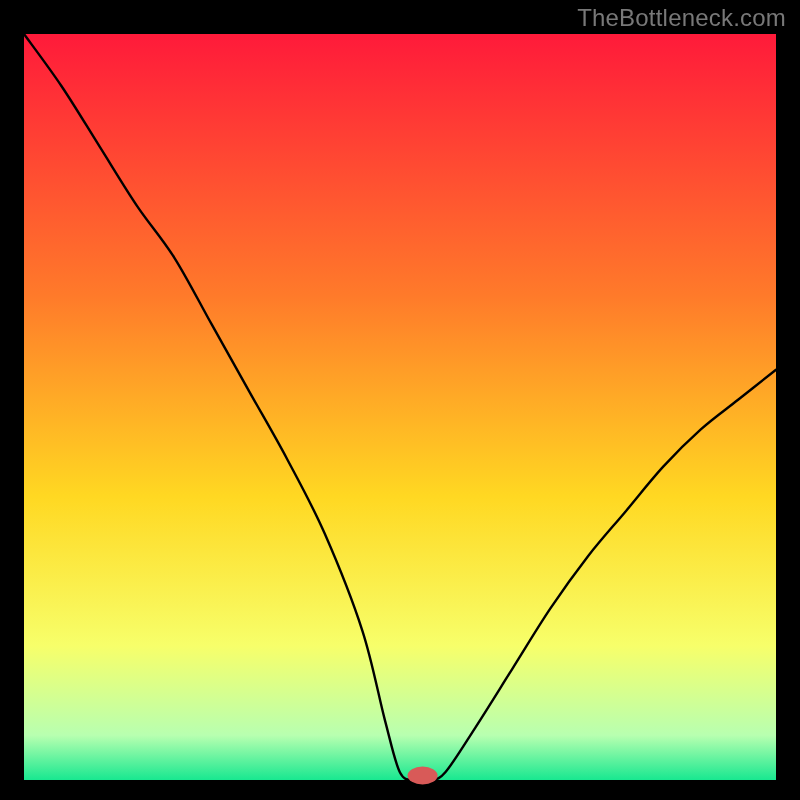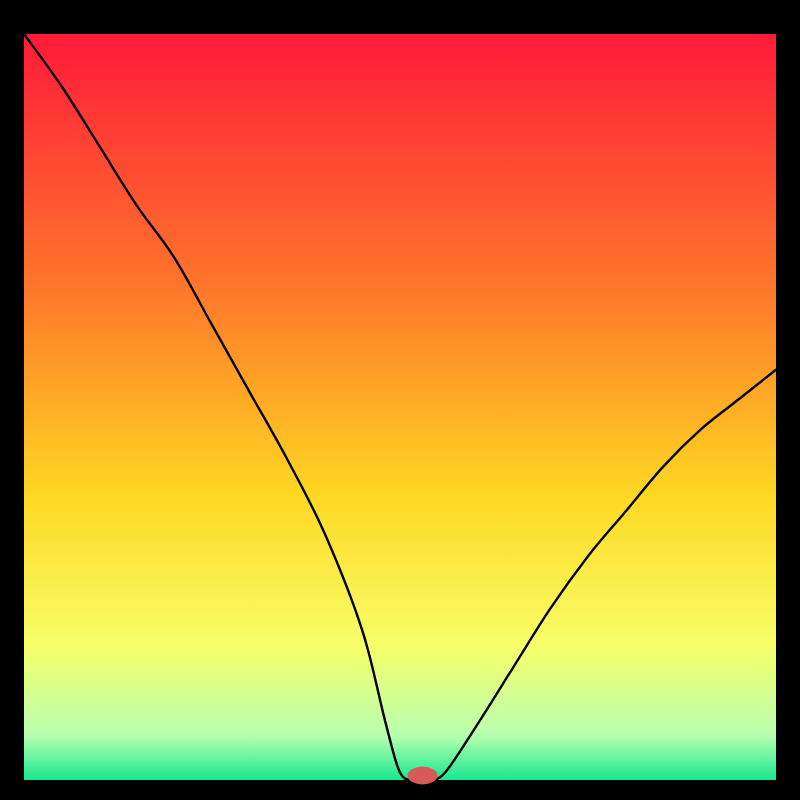--- a/index.html
+++ b/index.html
@@ -27,20 +27,21 @@
   }
   svg {
     display: block;
   }
 </style>
 </head>
 <body>
 
 <div class="chart-root">
 
+  <div class="attribution">TheBottleneck.com</div>
 
   <svg id="chart-svg" width="800" height="800" viewBox="0 0 800 800">
     <defs>
       <linearGradient id="bg-grad" x1="0" y1="0" x2="0" y2="1">
           <stop offset="0%" stop-color="#ff1a3a"></stop>
           <stop offset="35%" stop-color="#ff7a2a"></stop>
           <stop offset="62%" stop-color="#ffd822"></stop>
           <stop offset="82%" stop-color="#f7ff6a"></stop>
           <stop offset="94%" stop-color="#b8ffb0"></stop>
           <stop offset="100%" stop-color="#18e890"></stop>

